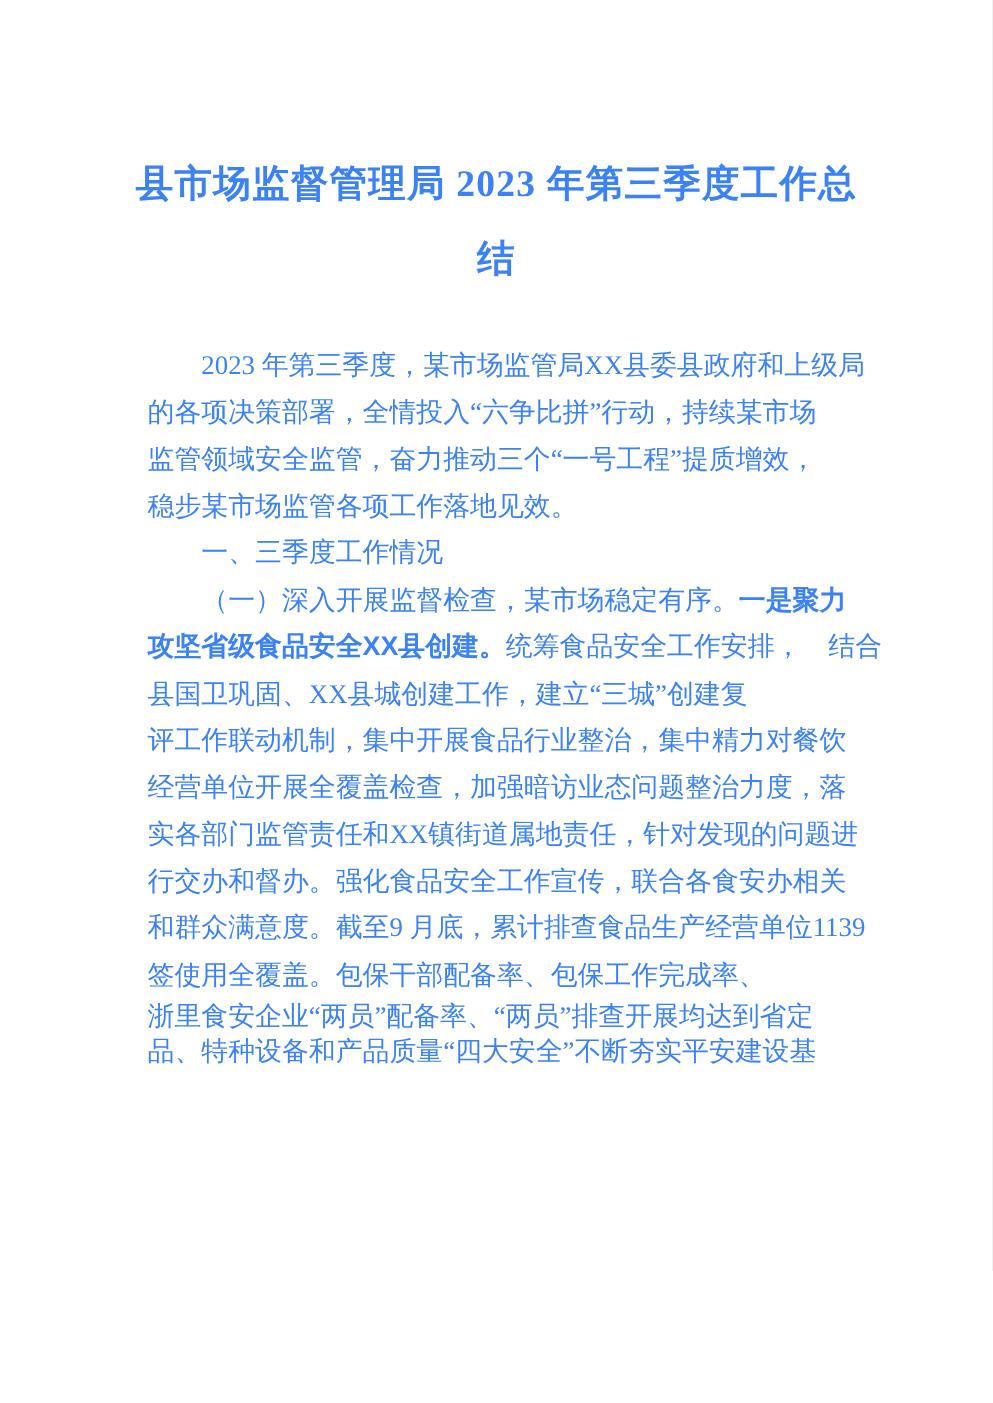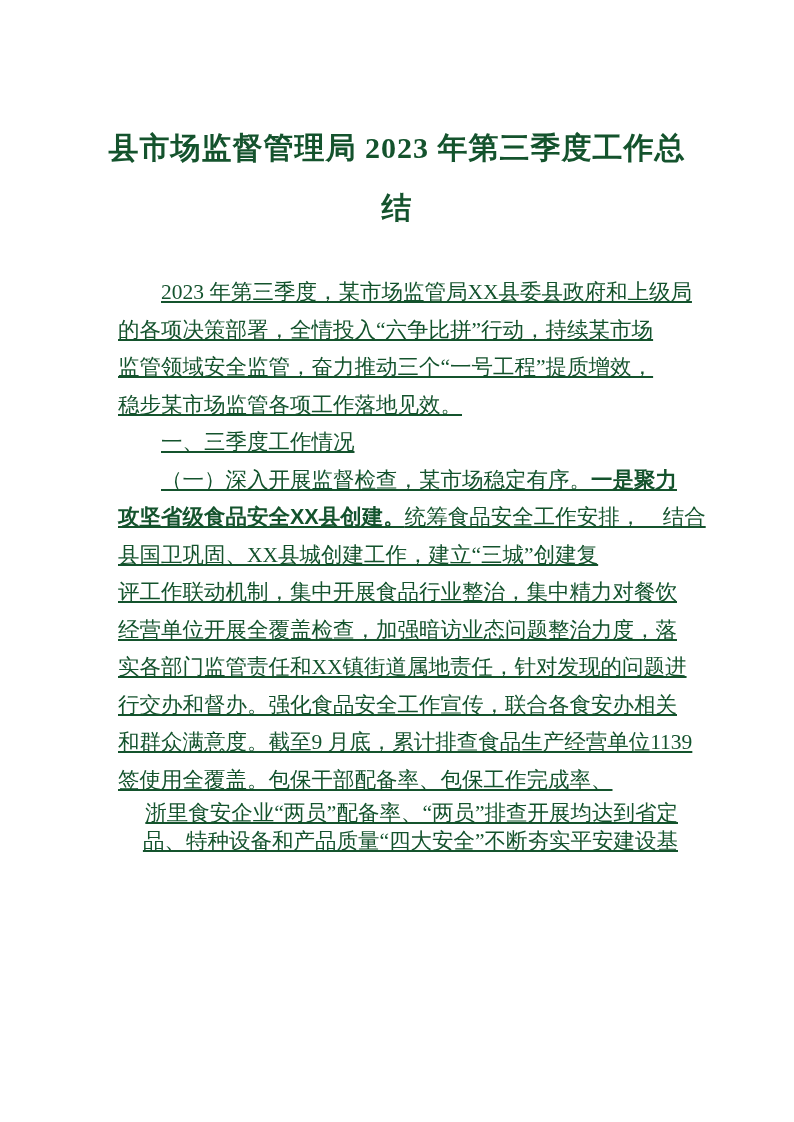--- a/index.html
+++ b/index.html
@@ -2,47 +2,45 @@
 <html><head>
 <meta charset="utf-8">
 <style>
   html, body { margin: 0; padding: 0; background: #e8e8e8; }
   .page {
     position: relative;
     width: 794px;
     height: 1122px;
     margin: 0 auto;
     background: #ffffff;
-    color: #14532d;
+    color: #3b82f6;
     font-family: "Liberation Serif", "DejaVu Serif", serif;
     overflow: hidden;
   }
   .doc-title {
     padding-top: 118px;
     text-align: center;
     font-weight: bold;
     font-size: 30px;
     line-height: 60px;
     letter-spacing: 1px;
   }
   .doc-body {
     margin: 36px 116px 0 118px;
     font-size: 21.5px;
-    text-decoration: underline;
   }
   .line {
     height: 37.5px;
     line-height: 37.5px;
     white-space: nowrap;
     overflow: visible;
   }
   .line.tight {
     height: 28px;
     line-height: 28px;
-    text-align: right;
   }
   .line.indent { text-indent: 43px; }
   .run { font-family: "Liberation Serif", "DejaVu Serif", serif; }
   .run.bold {
     font-family: "Liberation Sans", "DejaVu Sans", sans-serif;
     font-weight: 700;
   }
 </style>
 </head>
 <body>

